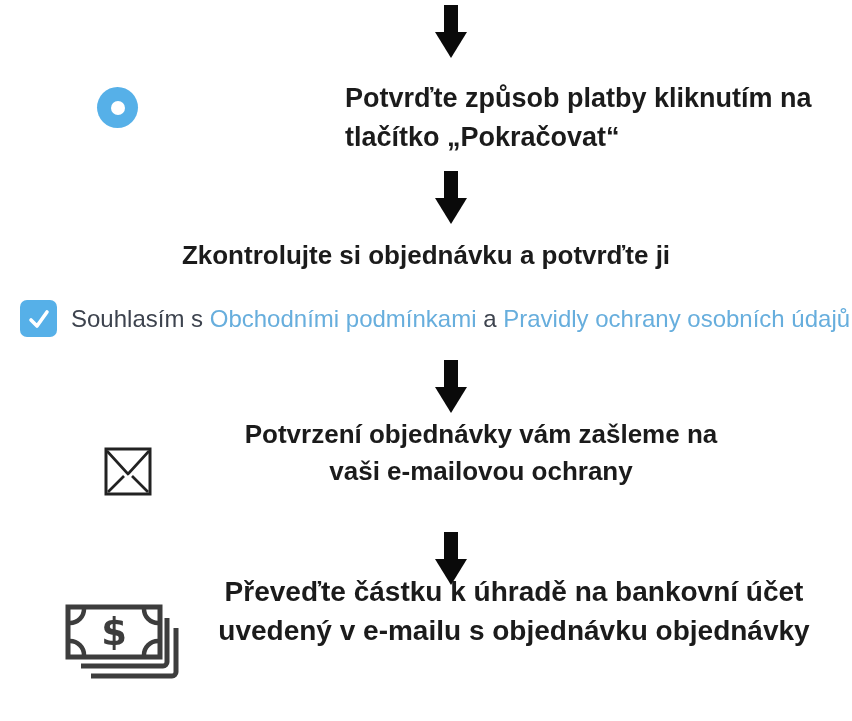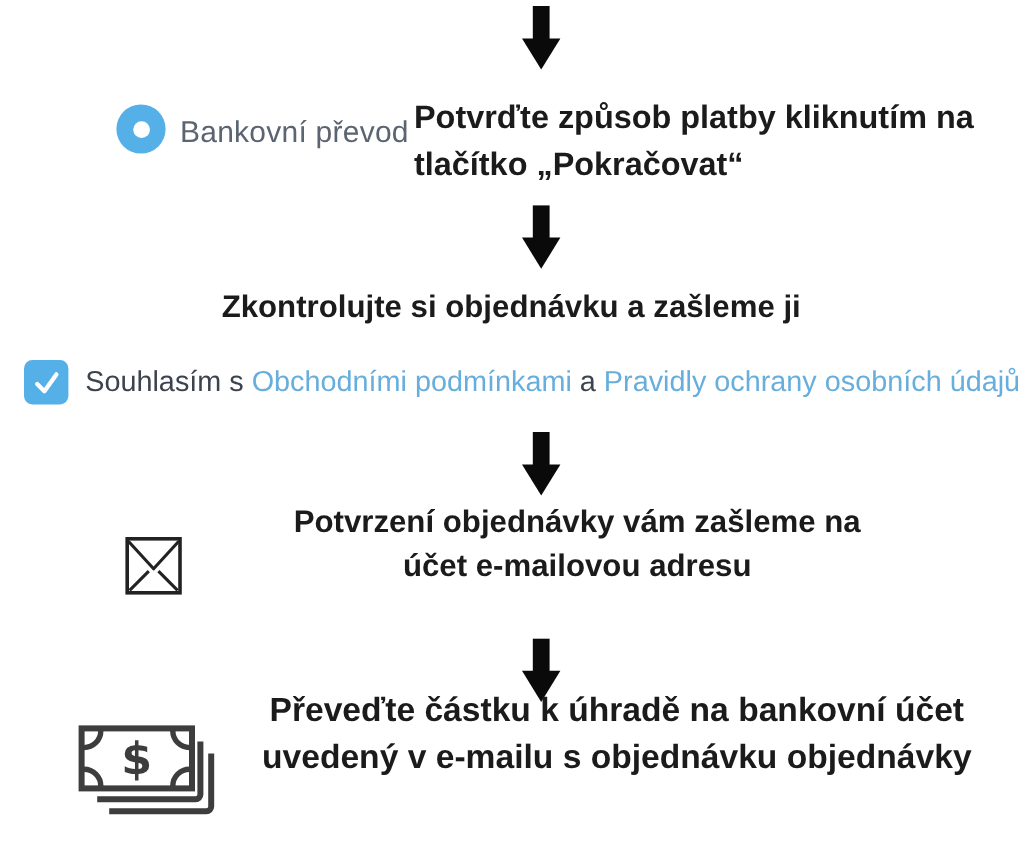--- a/index.html
+++ b/index.html
@@ -65,34 +65,33 @@
   <div class="abs arrow" style="left:434px;top:5px;">
     <svg width="34" height="54" viewBox="0 0 34 54" aria-hidden="true">
       <rect x="10" y="0" width="14" height="28" fill="var(--arrow-black)"></rect>
       <polygon points="1,27 33,27 17,53" fill="var(--arrow-black)"></polygon>
     </svg>
   </div>
 
   <div class="abs radio" style="left:97px;top:87px;">
     <div class="dot"></div>
   </div>
-  <div class="abs radio-label" style="left:150px;top:96px;">Bankovní převod</div>
   <div class="abs bold-text instruction" style="left:345px;top:79px;width:510px;">
     <div>Potvrďte způsob platby kliknutím na</div>
     <div>tlačítko „Pokračovat“</div>
   </div>
 
   <div class="abs arrow" style="left:434px;top:171px;">
     <svg width="34" height="54" viewBox="0 0 34 54" aria-hidden="true">
       <rect x="10" y="0" width="14" height="28" fill="var(--arrow-black)"></rect>
       <polygon points="1,27 33,27 17,53" fill="var(--arrow-black)"></polygon>
     </svg>
   </div>
 
-  <div class="abs bold-text heading" style="left:0px;top:240px;">Zkontrolujte si objednávku a zašleme ji</div>
+  <div class="abs bold-text heading" style="left:0px;top:240px;">Zkontrolujte si objednávku a potvrďte ji</div>
 
   <div class="abs checkbox" style="left:20px;top:300px;">
     <svg width="26" height="26" viewBox="0 0 26 26" aria-hidden="true">
       <polyline points="5,14 11,20 21,6" fill="none" stroke="#ffffff" stroke-width="3.6" stroke-linecap="round" stroke-linejoin="round"></polyline>
     </svg>
   </div>
   <div class="abs consent" style="left:71px;top:305px;">
     <span>Souhlasím s </span><span class="link">Obchodními podmínkami</span><span> a </span><span class="link">Pravidly ochrany osobních údajů</span>
   </div>
 
@@ -106,21 +105,21 @@
   <div class="abs" style="left:104px;top:444px;">
     <svg width="48" height="54" viewBox="0 0 48 54" aria-hidden="true">
       <rect x="2" y="5" width="44" height="45" fill="none" stroke="var(--envelope-dark)" stroke-width="3"></rect>
       <polyline points="3,7 24,30 45,7" fill="none" stroke="var(--envelope-dark)" stroke-width="2.6" stroke-linejoin="round"></polyline>
       <line x1="4" y1="48" x2="20" y2="32" stroke="var(--envelope-dark)" stroke-width="2.6"></line>
       <line x1="44" y1="48" x2="28" y2="32" stroke="var(--envelope-dark)" stroke-width="2.6"></line>
     </svg>
   </div>
   <div class="abs bold-text email-text center-block" style="left:186px;top:416px;width:590px;">
     <div>Potvrzení objednávky vám zašleme na</div>
-    <div>účet e-mailovou adresu</div>
+    <div>vaši e-mailovou ochrany</div>
   </div>
 
   <div class="abs arrow" style="left:434px;top:532px;">
     <svg width="34" height="54" viewBox="0 0 34 54" aria-hidden="true">
       <rect x="10" y="0" width="14" height="28" fill="var(--arrow-black)"></rect>
       <polygon points="1,27 33,27 17,53" fill="var(--arrow-black)"></polygon>
     </svg>
   </div>
 
   <div class="abs" style="left:60px;top:602px;">

